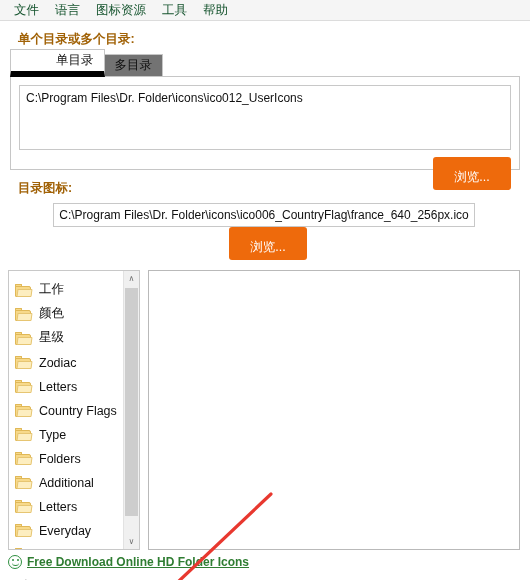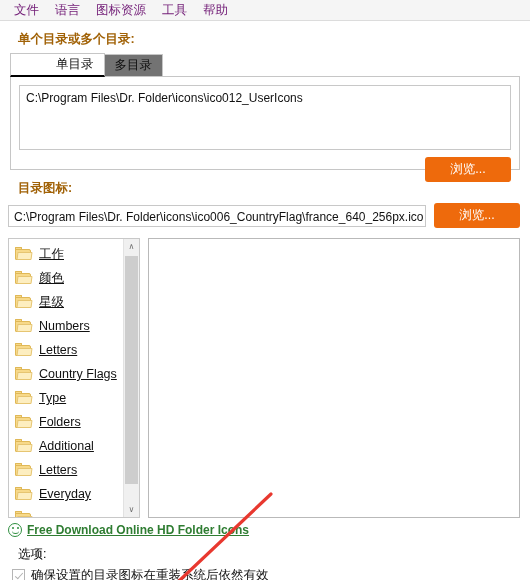--- a/index.html
+++ b/index.html
@@ -22,21 +22,21 @@
     height: 21px;
     background: #f5f5f5;
     border-bottom: 1px solid #dcdcdc;
     display: flex;
     align-items: center;
     padding-left: 6px;
     box-sizing: border-box;
   }
   .menu-item {
     font-size: 12.5px;
-    color: #701a75;
+    color: #14532d;
     padding: 2px 8px;
     cursor: default;
     white-space: nowrap;
   }
 
   
   .section-label {
     font-weight: bold;
     font-size: 12.5px;
     color: #a16207;
@@ -58,21 +58,21 @@
     border: 1px solid #c6c6c6;
     border-bottom: none;
     background: #737373;
     color: #111;
     line-height: 15px;
     cursor: default;
     margin-right: -1px;
   }
   .tab.active {
     background: #ffffff;
-    border-bottom: 2px solid #000000;
+    border-bottom: 6px solid #000000;
     position: relative;
     margin-bottom: -1px;
     z-index: 4;
     padding-left: 45px;
   }
 
   .tabpanel {
     margin: 0 10px 0 10px;
     border: 1px solid #c6c6c6;
     background: #ffffff;
@@ -94,39 +94,40 @@
     white-space: nowrap;
   }
 
   .btn-orange {
     background: linear-gradient(#f57c12, #ef6c00);
     background: #ee6a0c;
     color: #ffffff;
     border: none;
     border-radius: 3px;
     font-size: 12.5px;
-    padding: 5px 0 6px 0;
-    width: 86px;
+    padding: 13px 0 6px 0;
+    width: 78px;
     text-align: center;
     cursor: pointer;
     font-family: inherit;
     line-height: 14px;
   }
   .browse-row {
     display: flex;
     justify-content: flex-end;
     margin-top: 7px;
   }
 
   
   .icon-row {
     display: flex;
     align-items: center;
     margin: 0 10px 0 0;
     padding-left: 8px;
+    flex-direction: column;
   }
   .icon-path-input {
     flex: 1;
     height: 22px;
     border: 1px solid #c8c8c8;
     box-sizing: border-box;
     font-size: 12px;
     padding: 2px 5px;
     color: #111;
     background: #fff;
@@ -152,28 +153,27 @@
     overflow: hidden;
     position: relative;
   }
   .folder-list {
     flex: 1;
     overflow: hidden;
     padding-top: 3px;
   }
   .folder-item {
     display: flex;
-    align-items: center;
+    align-items: flex-end;
     height: 24px;
     padding-left: 6px;
     font-size: 12.5px;
     color: #111;
     cursor: default;
     white-space: nowrap;
-    text-decoration: underline;
   }
   .folder-glyph {
     width: 17px;
     height: 13px;
     margin-right: 7px;
     position: relative;
     flex: none;
   }
   .folder-glyph .back {
     position: absolute;
@@ -388,21 +388,21 @@
             <span class="front"></span>
           </span>
         <span>星级</span>
       </div>
       <div class="folder-item">
         <span class="folder-glyph">
             <span class="tab-top"></span>
             <span class="back"></span>
             <span class="front"></span>
           </span>
-        <span>Numbers</span>
+        <span>Zodiac</span>
       </div>
       <div class="folder-item">
         <span class="folder-glyph">
             <span class="tab-top"></span>
             <span class="back"></span>
             <span class="front"></span>
           </span>
         <span>Letters</span>
       </div>
       <div class="folder-item">

